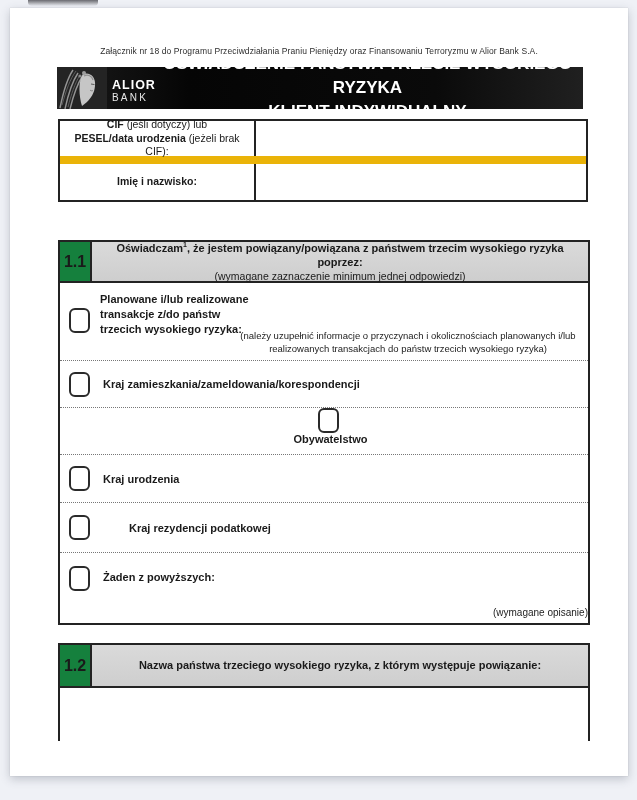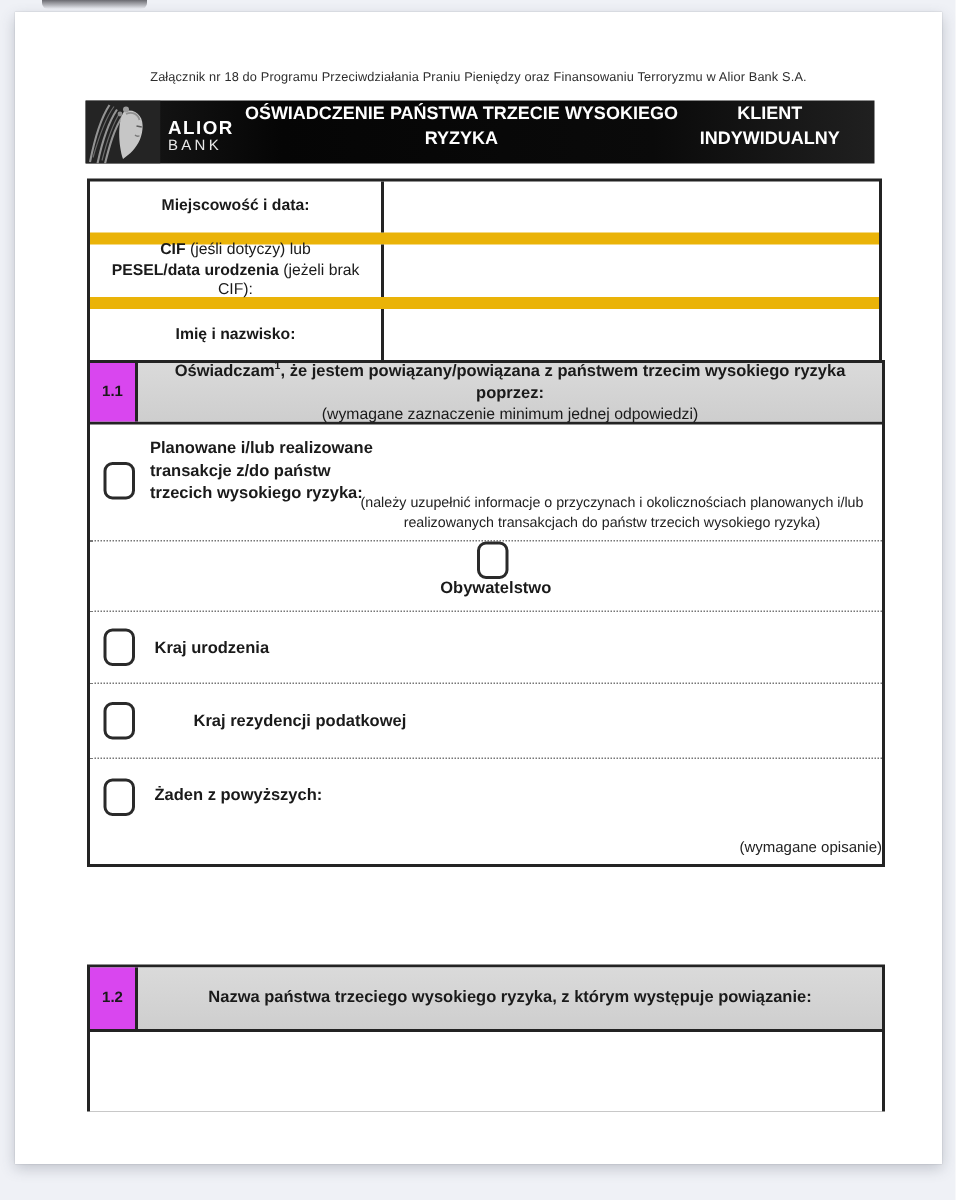--- a/index.html
+++ b/index.html
@@ -30,22 +30,22 @@
     position:absolute;left:47px;top:59px;width:526px;height:42px;
     background:linear-gradient(90deg,#1b1b1b,#050505 25%,#0a0a0a 72%,#202020);
     display:flex;align-items:stretch;
   }
   .logo{display:flex;align-items:stretch;}
   .logo svg{display:block;}
   .brand{display:flex;flex-direction:column;justify-content:flex-end;padding:0 6px 5px 5px;}
   .brand .b1{color:#fff;font-weight:bold;font-size:12.5px;letter-spacing:1px;line-height:1;}
   .brand .b2{color:#e8e8e8;font-size:10px;letter-spacing:2.2px;line-height:1.25;}
   .title{
-    flex:1;display:flex;flex-direction:row;justify-content:center;
-    text-align:center;color:#ffffff;font-weight:bold;font-size:12px;line-height:1.4;
+    flex:1;display:flex;flex-direction:column;justify-content:center;
+    text-align:center;color:#ffffff;font-weight:bold;font-size:17px;line-height:1.4;
     padding-right:10px;
   }
   
   .info-table{
     position:absolute;left:48px;top:111px;width:530px;
     border:2px solid #232323;box-sizing:border-box;background:#fff;
   }
   .it-row{display:flex;align-items:stretch;}
   .it-row + .it-row{border-top:8px solid #eab308;}
   .it-label{
@@ -57,23 +57,23 @@
   .it-label .norm{font-weight:normal;}
   .it-value{flex:1;}
   .r1{height:34px;} .r2{height:35px;} .r3{height:36px;}
   
   .sec{
     position:absolute;left:48px;width:532px;
     border:2px solid #232323;box-sizing:border-box;background:#fff;
   }
   .sec-head{display:flex;align-items:stretch;border-bottom:2px solid #232323;}
   .sec-num{
-    width:30px;border-right:2px solid #232323;background:#d946ef;
+    width:30px;border-right:2px solid #232323;background:#15803d;
     display:flex;align-items:center;justify-content:center;
-    font-weight:bold;font-size:10px;
+    font-weight:bold;font-size:16px;
   }
   .sec-title{
     flex:1;background:linear-gradient(180deg,#dadada,#cecece);
     display:flex;flex-direction:column;justify-content:center;text-align:center;
     padding:3px 8px;
   }
   .sec-title .main{font-weight:bold;font-size:11px;line-height:1.35;}
   .sec-title .main sup{font-size:7px;}
   .sec-title .sub{font-size:10.5px;line-height:1.3;}
   .s11{top:232px;}
@@ -144,26 +144,20 @@
         <span class="b2">BANK</span>
       </div>
     </div>
     <div class="title">
       <div>OŚWIADCZENIE PAŃSTWA TRZECIE WYSOKIEGO RYZYKA</div>
       <div>KLIENT INDYWIDUALNY</div>
     </div>
   </div>
 
   <div class="info-table">
-    <div class="it-row r1">
-      <div class="it-label">
-        <span>Miejscowość i data:</span>
-      </div>
-      <div class="it-value"></div>
-    </div>
     <div class="it-row r2">
       <div class="it-label">
         <span><b>CIF</b><span class="norm"> (jeśli dotyczy) lub</span></span>
         <span><b>PESEL/data urodzenia</b><span class="norm"> (jeżeli brak CIF):</span></span>
       </div>
       <div class="it-value"></div>
     </div>
     <div class="it-row r3">
       <div class="it-label">
         <span>Imię i nazwisko:</span>
@@ -180,20 +174,24 @@
         <div class="sub">(wymagane zaznaczenie minimum jednej odpowiedzi)</div>
       </div>
     </div>
 
     <div class="opt optA">
       <div class="cb"></div>
       <div class="lab">Planowane i/lub realizowane transakcje z/do państw trzecich wysokiego ryzyka:</div>
       <div class="note">(należy uzupełnić informacje o przyczynach i okolicznościach planowanych i/lub realizowanych transakcjach do państw trzecich wysokiego ryzyka)</div>
     </div>
 
+    <div class="opt opt-simple optB">
+      <div class="cb"></div>
+      <div class="lab">Kraj zamieszkania/zameldowania/korespondencji</div>
+    </div>
 
     <div class="opt opt-simple optC">
       <div class="cb"></div>
       <div class="lab">Obywatelstwo</div>
     </div>
 
     <div class="opt opt-simple optD">
       <div class="cb"></div>
       <div class="lab">Kraj urodzenia</div>
     </div>

